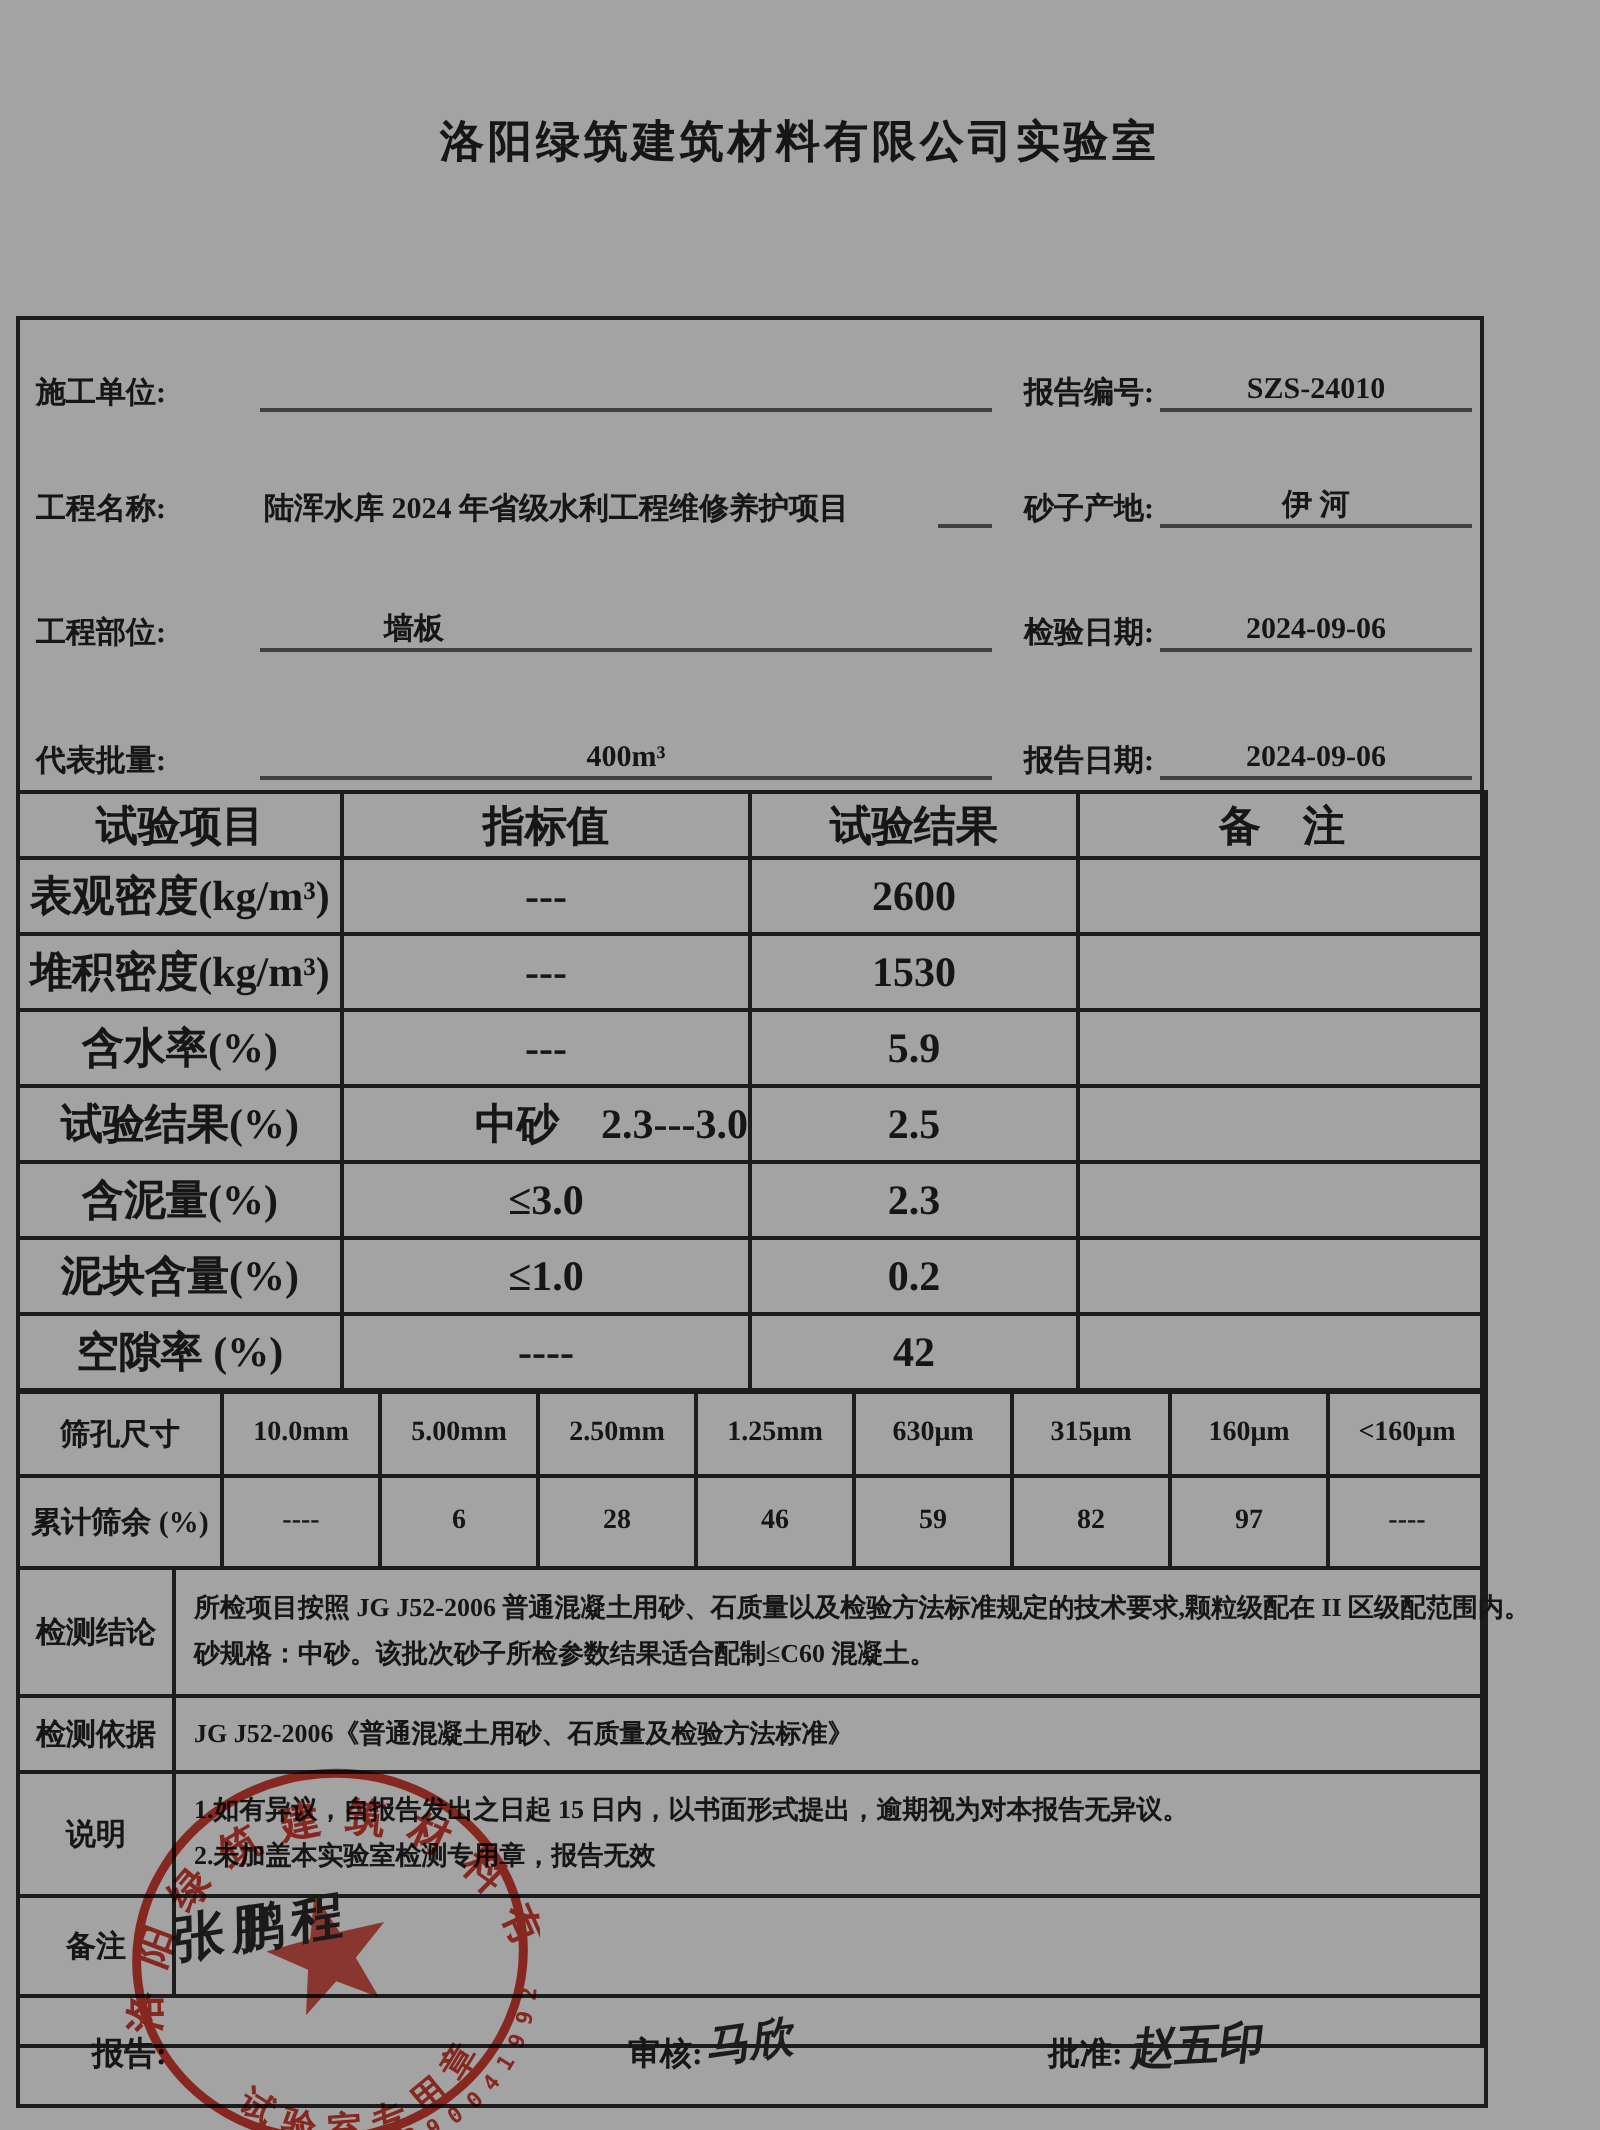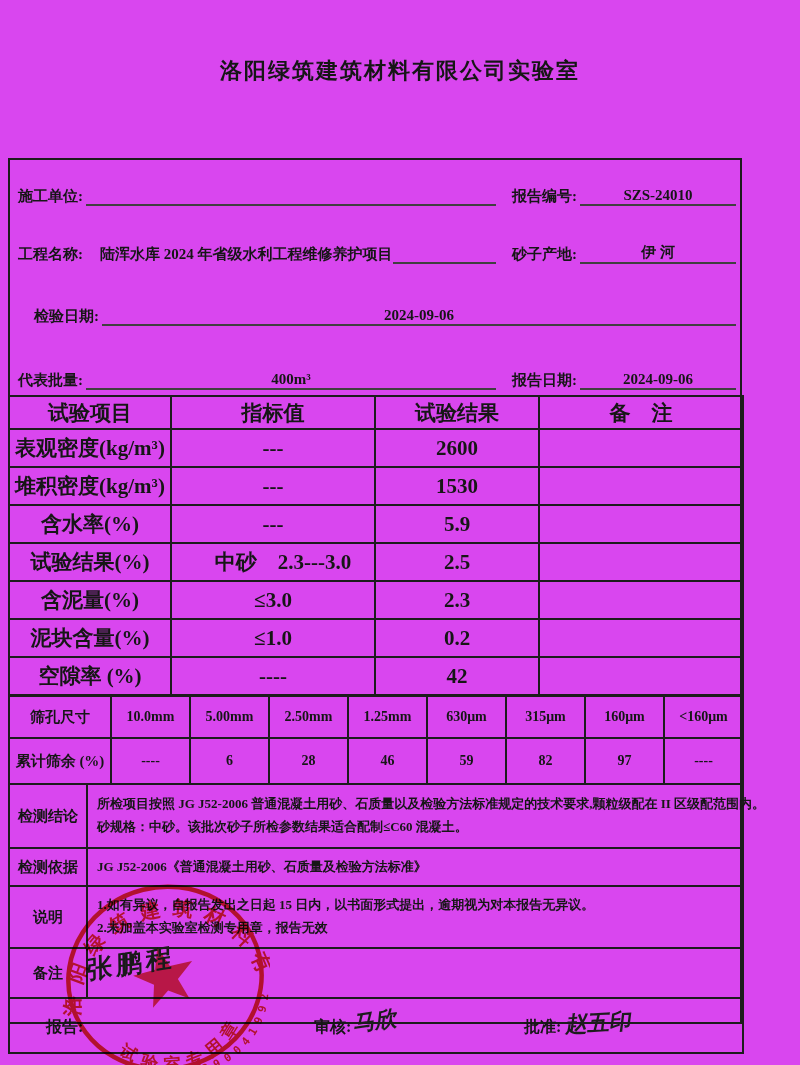--- a/index.html
+++ b/index.html
@@ -1,43 +1,43 @@
 <!DOCTYPE html>
 <html><head>
 <meta charset="utf-8">
 <style>
   html,body{margin:0;padding:0;background:#e8e8e8;}
-  .page{position:relative;width:800px;height:1065px;margin:0 auto;background:#d946ef;
+  .page{position:relative;width:800px;height:1065px;margin:0 auto;background:#a3a3a3;
         font-family:"Liberation Serif","DejaVu Serif",serif;color:#161616;overflow:hidden;}
   .org-title{position:absolute;top:56px;left:0;width:100%;text-align:center;
         font-size:22px;font-weight:bold;letter-spacing:2px;}
   .report-title{position:absolute;top:112px;left:0;width:100%;text-align:center;
         font-size:20px;font-weight:bold;letter-spacing:3px;}
   .frame{position:absolute;left:8px;top:158px;width:730px;height:862px;border:2px solid #1c1c1c;}
   
   .info-row{position:absolute;left:8px;right:4px;display:flex;align-items:flex-end;
         font-size:15px;font-weight:bold;height:24px;}
   .r1{top:22px}.r2{top:80px}.r3{top:142px}.r4{top:206px}
-  .info-left{display:flex;flex:0 0 478px;align-items:flex-end;}
+  .info-left{display:flex;flex:0 0 478px;align-items:flex-end;gap:44px;}
   .lbl{white-space:nowrap;padding-right:3px;}
   .uline{border-bottom:2px solid #404040;}
   .fill{flex:1;min-height:20px;}
-  .val-left{white-space:nowrap;padding-left:2px;margin-left:12px;}
+  .val-left{white-space:nowrap;padding-left:2px;}
   .val-on-left{flex:1;text-align:left;padding-left:62px;}
   .val-on-center{flex:1;text-align:center;}
   .info-right{display:flex;flex:1;align-items:flex-end;margin-left:16px;}
   .rval{flex:1;text-align:center;white-space:nowrap;}
   
   table{border-collapse:collapse;table-layout:fixed;position:absolute;left:-2px;width:734px;
         font-size:21px;font-weight:bold;}
   td{border:2px solid #1c1c1c;text-align:center;vertical-align:middle;padding:0;}
   .t-main{top:235px;}
   .t-main td{height:36px;}
   .t-main tr.hd td{height:31px;}
-  .spec-left{text-align:center;padding-left:20px;}
+  .spec-left{text-align:right;padding-left:20px;}
   .t-sieve{top:535px;font-size:14px;}
   .t-sieve td{height:40px;}
   .t-sieve tr.rw2 td{height:44px;}
   .t-low{top:623px;font-size:14px;}
   .lab{font-size:15px;}
   .txtcell{text-align:left;padding:4px 6px 4px 9px;font-size:13px;line-height:1.75;}
   .txtcell div{white-space:nowrap;}
   .row-concl td{height:54px;} .row-basis td{height:28px;}
   .row-note td{height:52px;} .row-remark td{height:40px;}
   .row-sign td{height:53px;position:relative;}
@@ -78,20 +78,24 @@
         <span class="val-left">陆浑水库 2024 年省级水利工程维修养护项目</span>
         <span class="fill uline"></span>
       </div>
       <div class="info-right">
         <span class="lbl">砂子产地:</span>
         <span class="rval uline">伊 河</span>
       </div>
     </div>
 
     <div class="info-row r3">
+      <div class="info-left">
+        <span class="lbl">工程部位:</span>
+        <span class="val-on-left uline">墙板</span>
+      </div>
       <div class="info-right">
         <span class="lbl">检验日期:</span>
         <span class="rval uline">2024-09-06</span>
       </div>
     </div>
 
     <div class="info-row r4">
       <div class="info-left">
         <span class="lbl">代表批量:</span>
         <span class="val-on-center uline">400m³</span>

